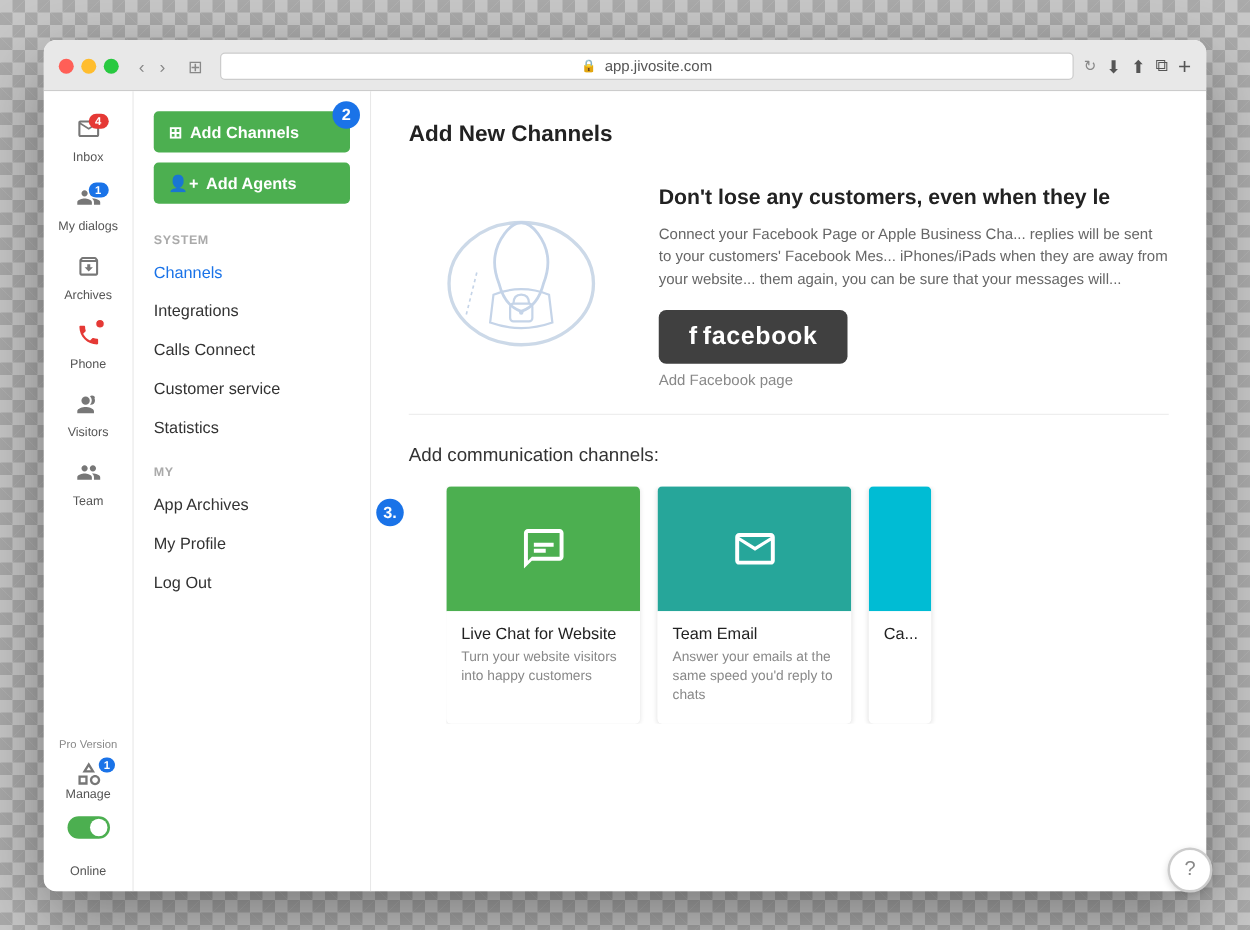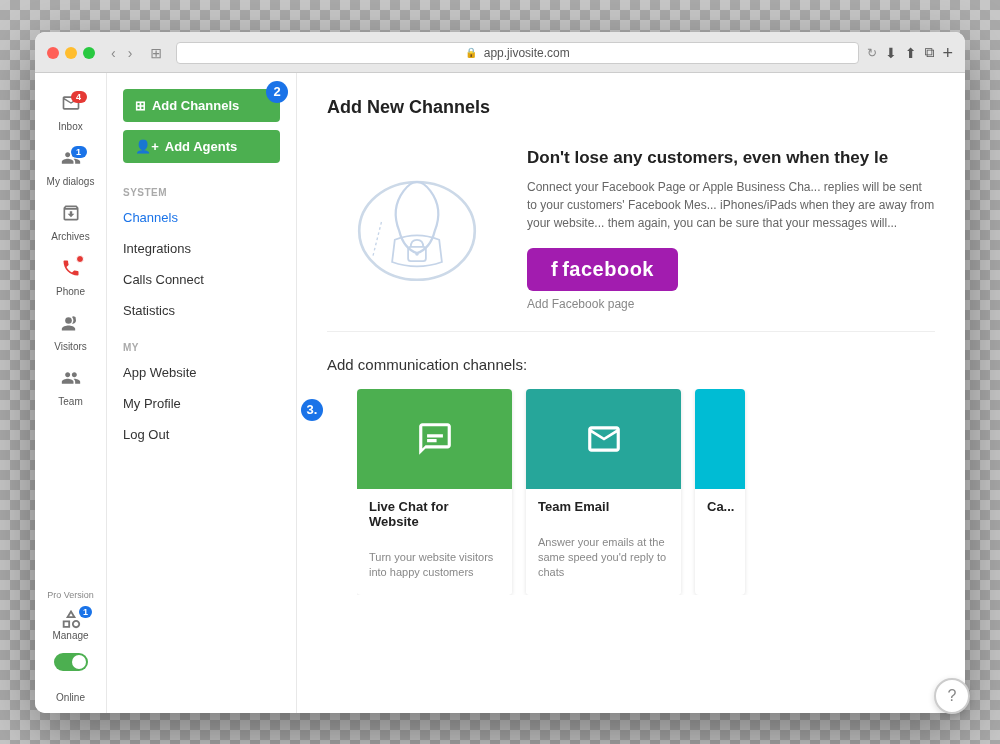--- a/index.html
+++ b/index.html
@@ -322,21 +322,21 @@
     .main-title {
       font-size: 18px;
       font-weight: 600;
       color: #222;
       margin-bottom: 20px;
     }
 
     
     .promo-section {
       display: flex;
-      align-items: center;
+      align-items: flex-start;
       gap: 20px;
       margin-bottom: 24px;
       border-bottom: 1px solid #eee;
       padding-bottom: 20px;
     }
     .promo-illustration {
       width: 180px;
       flex-shrink: 0;
     }
     .promo-illustration svg {
@@ -353,21 +353,21 @@
       color: #222;
       margin-bottom: 10px;
     }
     .promo-description {
       font-size: 12px;
       color: #666;
       line-height: 1.5;
       margin-bottom: 16px;
     }
     .facebook-btn {
-      background: #a21caf;
+      background: #404040;
       color: #fff;
       border: none;
       border-radius: 6px;
       padding: 10px 24px;
       font-size: 20px;
       font-weight: bold;
       cursor: pointer;
       display: inline-block;
       letter-spacing: 0.5px;
       font-family: 'Helvetica Neue', Arial, sans-serif;
@@ -423,23 +423,23 @@
     .card-icon-area.green { background: #4caf50; }
     .card-icon-area.blue { background: #2196f3; }
     .card-icon-area.teal { background: #26a69a; }
     .card-icon-area.cyan { background: #00bcd4; }
     .card-body {
       padding: 10px 12px 14px;
       background: #fff;
     }
     .card-title {
       font-size: 13px;
-      font-weight: 700;
+      font-weight: 400;
       color: #222;
-      margin-bottom: 21px;
+      margin-bottom: 5px;
     }
     .card-desc {
       font-size: 11px;
       color: #888;
       line-height: 1.4;
     }
 
     
     .help-btn {
       position: fixed;
@@ -589,24 +589,25 @@
         <button class="add-agents-btn">
           <span>👤+</span>
           <span>Add Agents</span>
         </button>
       </div>
 
       <div class="nav-section-label">SYSTEM</div>
       <div class="nav-item active">Channels</div>
       <div class="nav-item">Integrations</div>
       <div class="nav-item">Calls Connect</div>
+      <div class="nav-item">Customer service</div>
       <div class="nav-item">Statistics</div>
 
       <div class="nav-section-label-my">MY</div>
-      <div class="nav-item">App Website</div>
+      <div class="nav-item">App Archives</div>
       <div class="nav-item">My Profile</div>
       <div class="nav-item">Log Out</div>
     </div>
 
     <div class="main-content">
       <h1 class="main-title">Add New Channels</h1>
 
       <div class="promo-section">
         <div class="promo-illustration">
           

